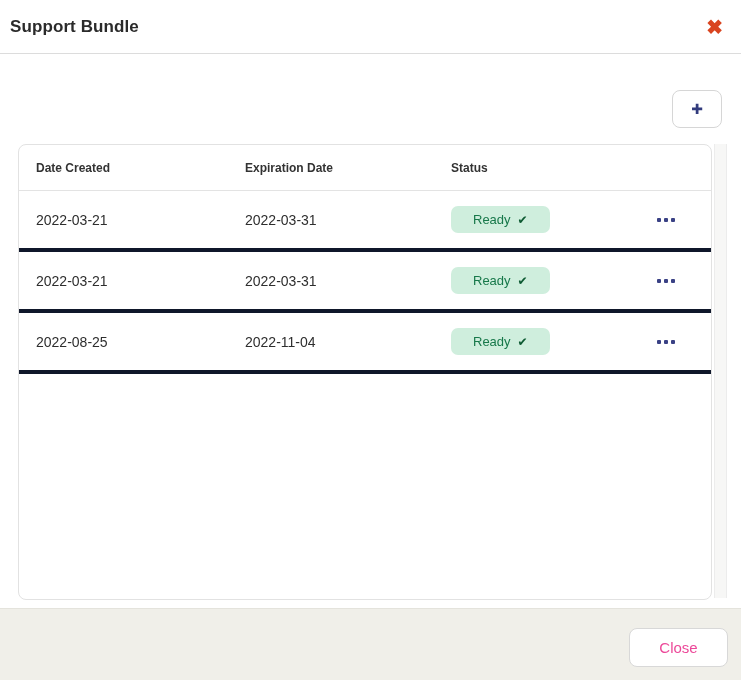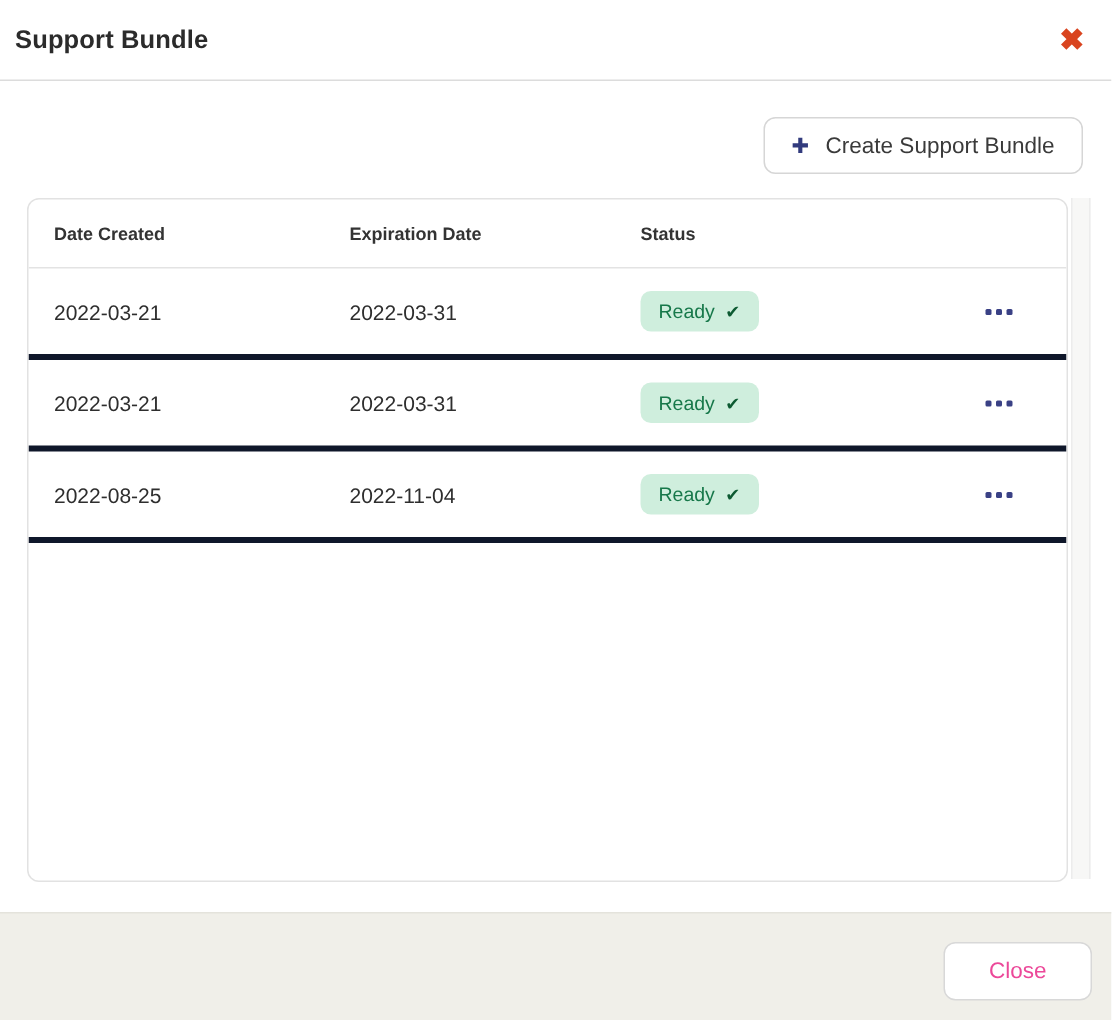--- a/index.html
+++ b/index.html
@@ -1,15 +1,15 @@
 <!DOCTYPE html>
 <html><head>
 <meta charset="utf-8">
 <style>
-  * { margin: 0; padding: 0; box-sizing: border-box; }
+  * { margin: 0; padding: 0; box-sizing: border-box; gap: 12px; }
   html, body { width: 741px; height: 680px; overflow: hidden; }
   body {
     font-family: "Liberation Sans", "DejaVu Sans", sans-serif;
     background: #ffffff;
     color: #2f2f2f;
   }
   .modal { width: 741px; height: 680px; display: flex; flex-direction: column; background: #fff; }
 
   
   .modal-header {
@@ -113,21 +113,21 @@
     color: #2e2e2e;
   }
   .status-badge {
     display: inline-flex;
     align-items: center;
     gap: 7px;
     width: fit-content;
     background: #cfeedd;
     color: #17784a;
     border-radius: 7px;
-    padding: 6px 12px;
+    padding: 6px 22px;
     font-size: 13px;
     font-weight: 500;
   }
   .status-badge .check {
     color: #0d5a32;
     font-size: 12px;
     line-height: 1;
   }
   .actions-btn {
     background: none;
@@ -180,21 +180,20 @@
     <div class="modal-title">Support Bundle</div>
     <button class="close-btn">
       <span>✖</span>
     </button>
   </div>
 
   <div class="modal-body">
 
     <button class="create-btn">
       <span class="plus">✚</span>
-      <span>Create Support Bundle</span>
     </button>
 
     <div class="table-panel">
       <div class="t-head">
         <div>Date Created</div>
         <div>Expiration Date</div>
         <div>Status</div>
         <div></div>
       </div>
 

